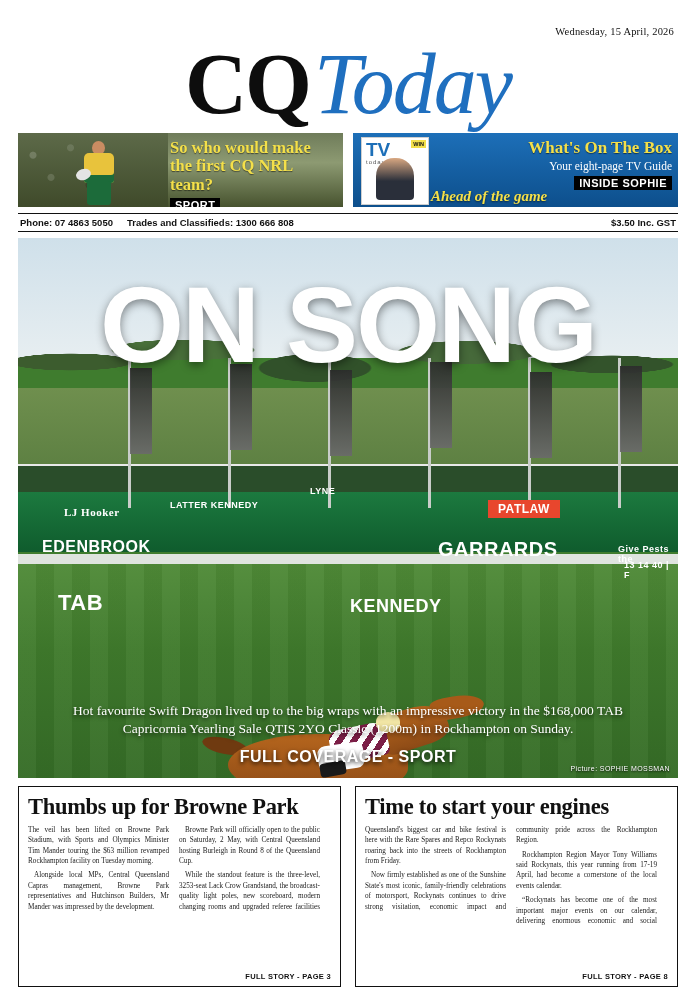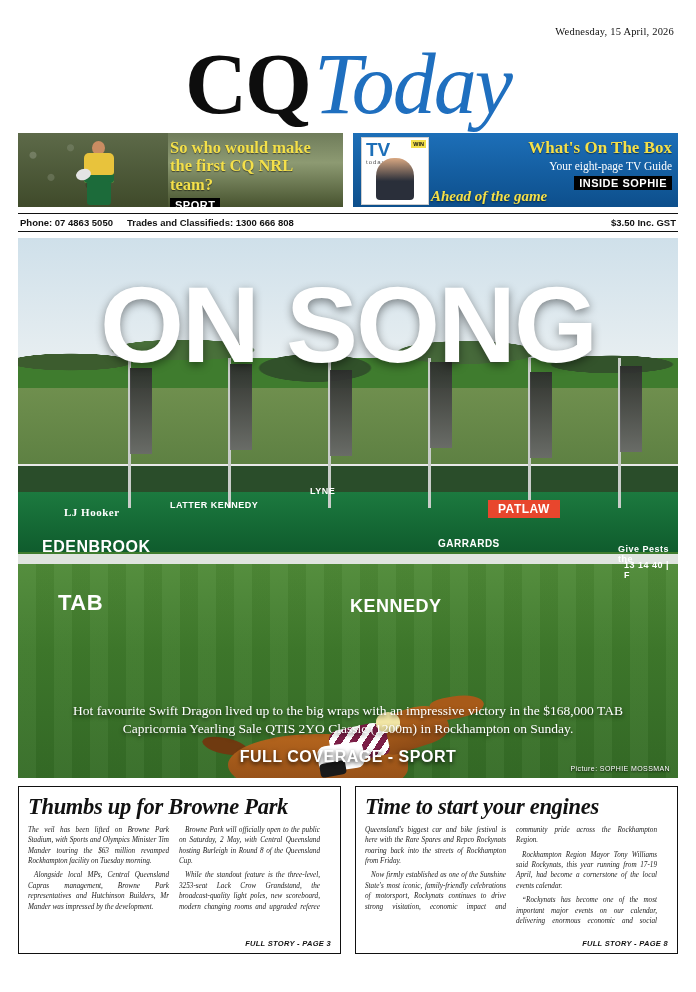--- a/index.html
+++ b/index.html
@@ -300,21 +300,21 @@
     position: absolute;
     font-family: "Liberation Sans", sans-serif;
     font-weight: bold;
     color: #ffffff;
     font-size: 11px;
     letter-spacing: .5px;
   }
   .hero .board.b1 { left: 46px; top: 268px; font-family: Liberation Serif, serif; }
   .hero .board.b2 { left: 152px; top: 262px; font-size: 9px; }
   .hero .board.b3 { left: 24px; top: 300px; font-size: 16px; color:#ffffff; }
-  .hero .board.b4 { left: 420px; top: 300px; font-size: 10px; }
+  .hero .board.b4 { left: 420px; top: 300px; font-size: 20px; }
   .hero .board.b5 { left: 470px; top: 262px; background:#e8462d; padding:2px 10px; font-size: 12px; }
   .hero .board.b6 { left: 332px; top: 358px; font-size: 18px; color: #ffffff; }
   .hero .board.b7 { left: 40px; top: 352px; font-size: 22px; color: #ffffff; }
   .hero .board.b8 { left: 600px; top: 306px; font-size: 9px; color:#ffffff; }
   .hero .board.b9 { left: 606px; top: 322px; font-size: 9px; color:#ffffff; }
   .hero .board.b10 { left: 276px; top: 248px; font-size: 9px; color:#ffffff;padding-left:16px; }
 
   .hero .headline {
     position: absolute;
     left: 0; right: 0; top: 36px;
@@ -424,23 +424,22 @@
   .stories {
     display: flex;
     gap: 14px;
     margin-top: 8px;
   }
   .story {
     flex: 1;
     border: 1px solid #111;
     padding: 8px 20px 6px 9px;
     box-sizing: border-box;
-    height: 168px;
+    height: 201px;
     position: relative;
-    font-style: italic;
   }
   .story h2 {
     margin: 0 0 6px 0;
     font-family: "Liberation Serif", serif;
     font-weight: bold;
     font-size: 22.5px;
     line-height: 1.05;
     letter-spacing: -.3px;
     color: #111;
   }

